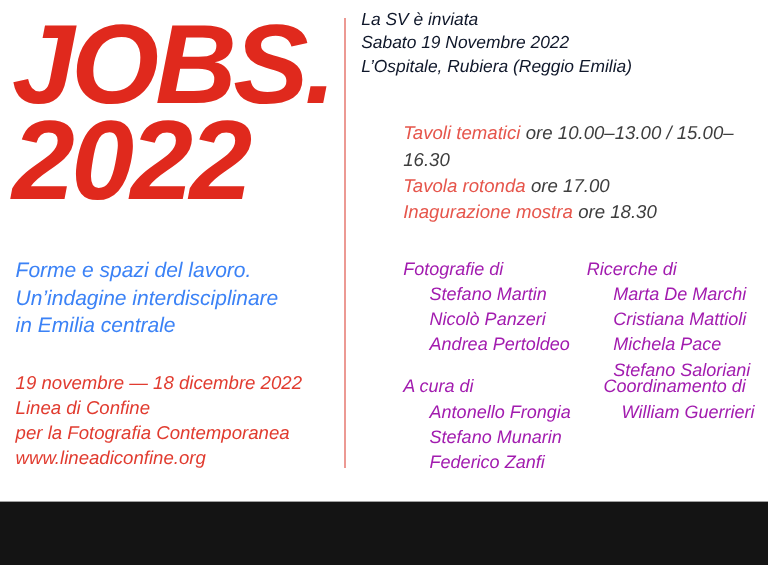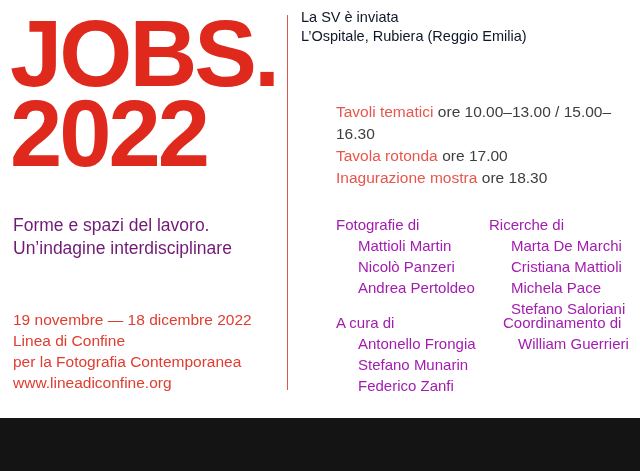--- a/index.html
+++ b/index.html
@@ -1,36 +1,36 @@
 <!DOCTYPE html>
 <html><head>
 <meta charset="utf-8">
 <style>
   * { margin:0; padding:0; box-sizing:border-box; }
   html,body { background:#fff; }
   body { font-family:"Liberation Sans", sans-serif; }
-  .poster { position:relative; width:640px; height:471px; background:#ffffff; overflow:hidden; }
+  .poster { position:relative; width:640px; height:471px; background:#ffffff; overflow:hidden;font-style:italic; }
 
   
   .title { position:absolute; left:10px; top:14px; color:#e0291d; font-weight:bold;
            font-size:94px; line-height:80px; letter-spacing:-3px; }
 
   
   .vline { position:absolute; left:287px; top:15px; width:1px; height:375px; background:#e0564d; }
 
   
   .invite { position:absolute; left:301px; top:8px; color:#0f172a; font-size:14.5px; line-height:19.3px; }
 
   
   .schedule { position:absolute; left:336px; top:101px; font-size:15.5px; line-height:22px; }
   .schedule .lbl { color:#e6564c; }
   .schedule .time { color:#3e3e3e; margin-left:4.5px; }
 
   
-  .subtitle { position:absolute; left:13px; top:214px; color:#701a75; font-size:17.5px; line-height:23px; }
+  .subtitle { position:absolute; left:13px; top:214px; color:#3b82f6; font-size:17.5px; line-height:23px; }
 
   
   .dates { position:absolute; left:13px; top:309px; color:#e13c30; font-size:15.5px; line-height:21px; }
 
   
   .credit { position:absolute; color:#a21caf; font-size:15px; line-height:21px; }
   .credit .names > div { padding-left:22px; }
   .credit.c-foto  { left:336px; top:214px; }
   .credit.c-ric   { left:489px; top:214px; }
   .credit.c-cura  { left:336px; top:312px; }
@@ -47,51 +47,53 @@
 
   <div class="title">
     <div>JOBS.</div>
     <div>2022</div>
   </div>
 
   <div class="vline"></div>
 
   <div class="invite">
     <div>La SV è inviata</div>
+    <div>Sabato 19 Novembre 2022</div>
     <div>L’Ospitale, Rubiera (Reggio Emilia)</div>
   </div>
 
   <div class="schedule">
     <div>
       <span class="lbl">Tavoli tematici</span><span class="time">ore 10.00–13.00 / 15.00–16.30</span>
     </div>
     <div>
       <span class="lbl">Tavola rotonda</span><span class="time">ore 17.00</span>
     </div>
     <div>
       <span class="lbl">Inagurazione mostra</span><span class="time">ore 18.30</span>
     </div>
   </div>
 
   <div class="subtitle">
     <div>Forme e spazi del lavoro.</div>
     <div>Un’indagine interdisciplinare</div>
+    <div>in Emilia centrale</div>
   </div>
 
   <div class="dates">
     <div>19 novembre — 18 dicembre 2022</div>
     <div>Linea di Confine</div>
     <div>per la Fotografia Contemporanea</div>
     <div>www.lineadiconfine.org</div>
   </div>
 
   <div class="credit c-foto">
     <div>Fotografie di</div>
     <div class="names">
-      <div>Mattioli Martin</div>
+      <div>Stefano Martin</div>
       <div>Nicolò Panzeri</div>
       <div>Andrea Pertoldeo</div>
     </div>
   </div>
 
   <div class="credit c-ric">
     <div>Ricerche di</div>
     <div class="names">
       <div>Marta De Marchi</div>
       <div>Cristiana Mattioli</div>

